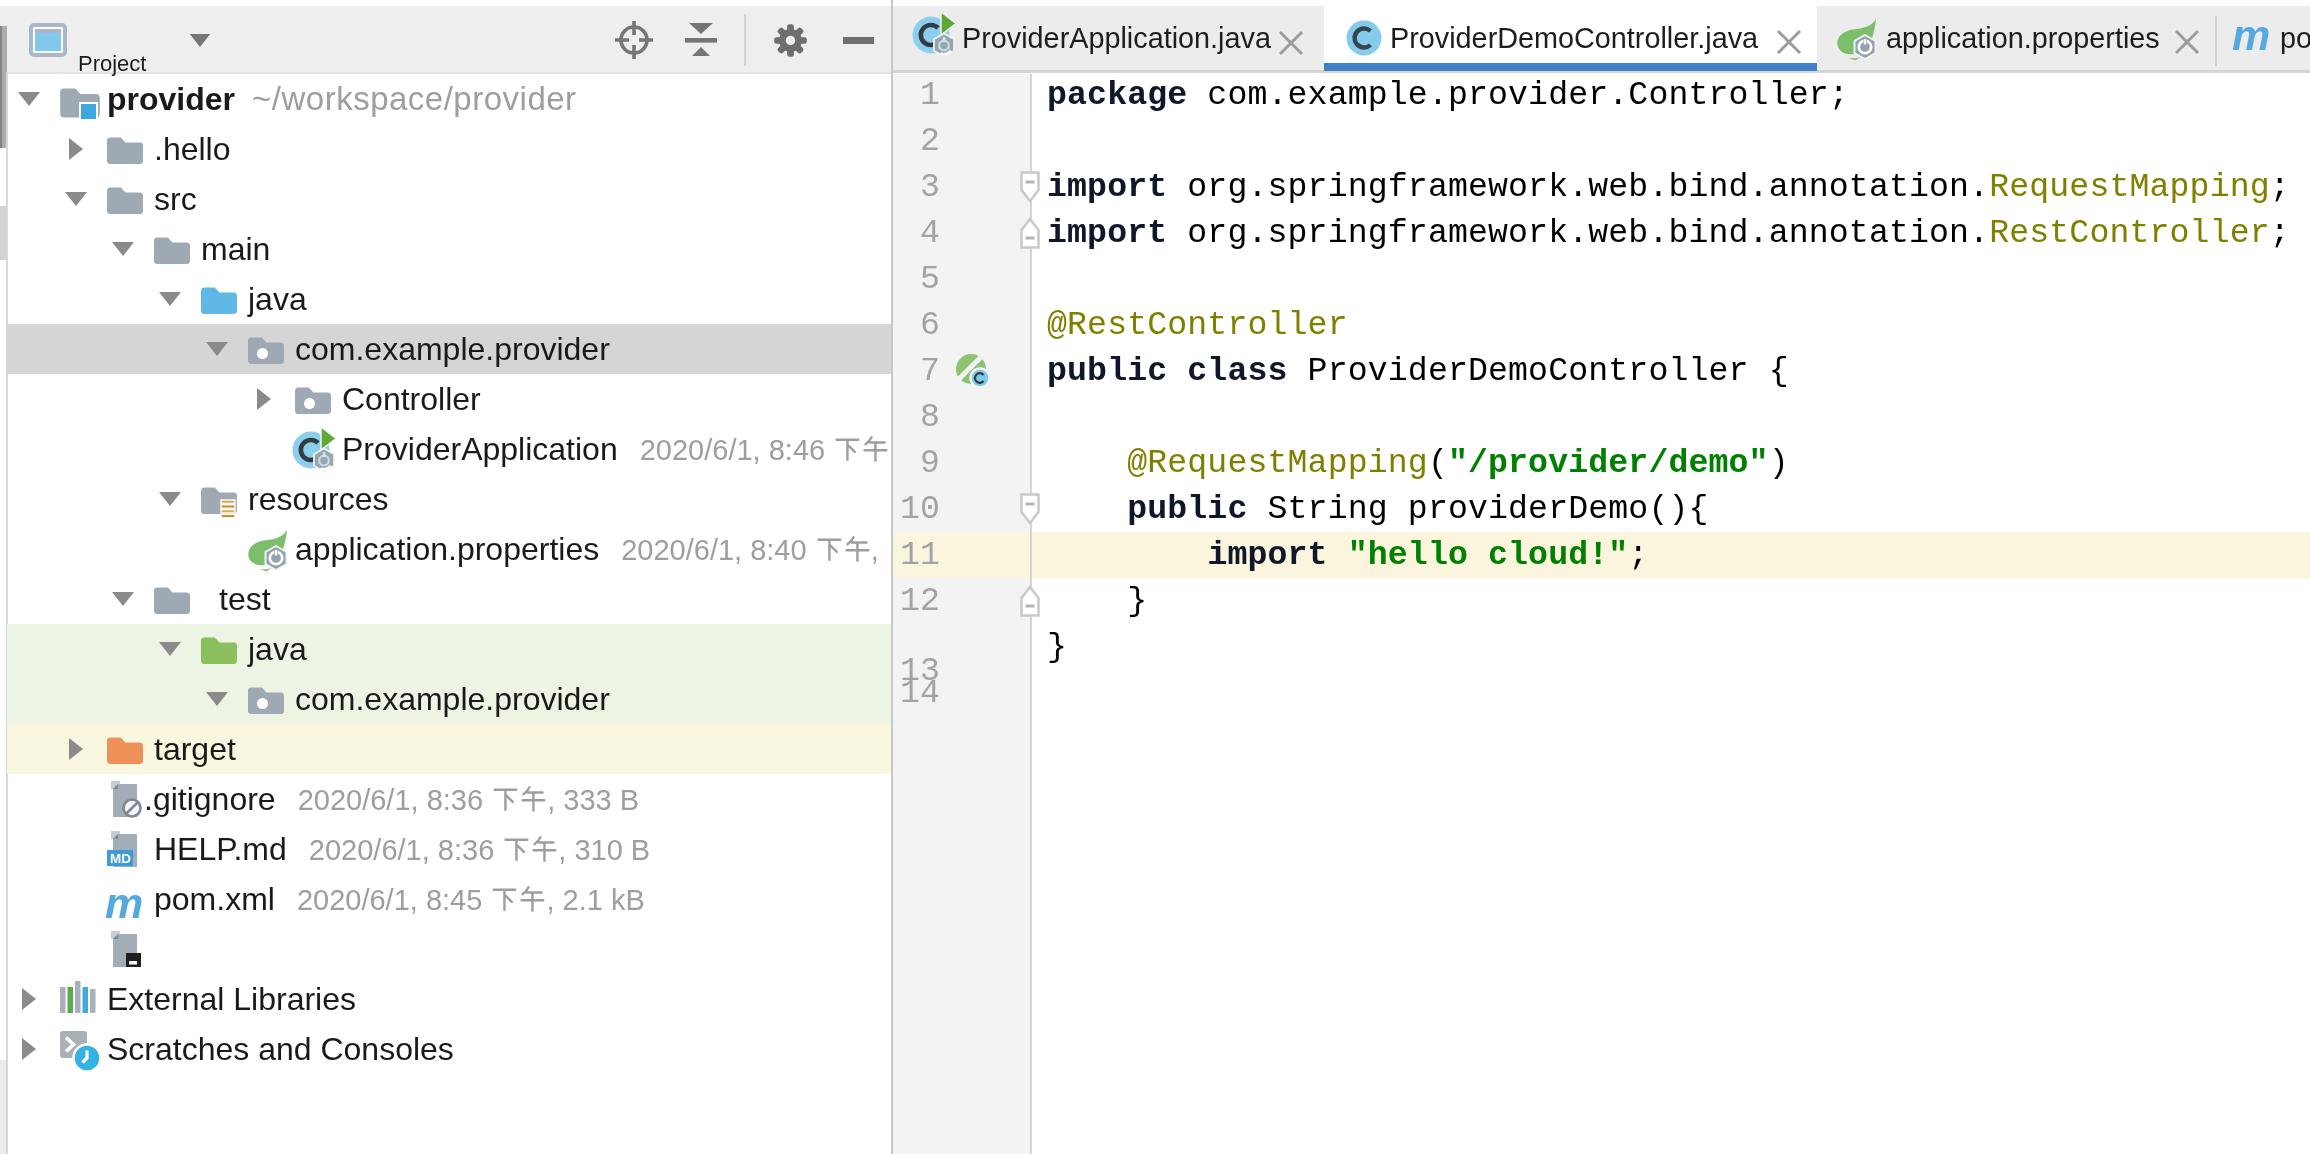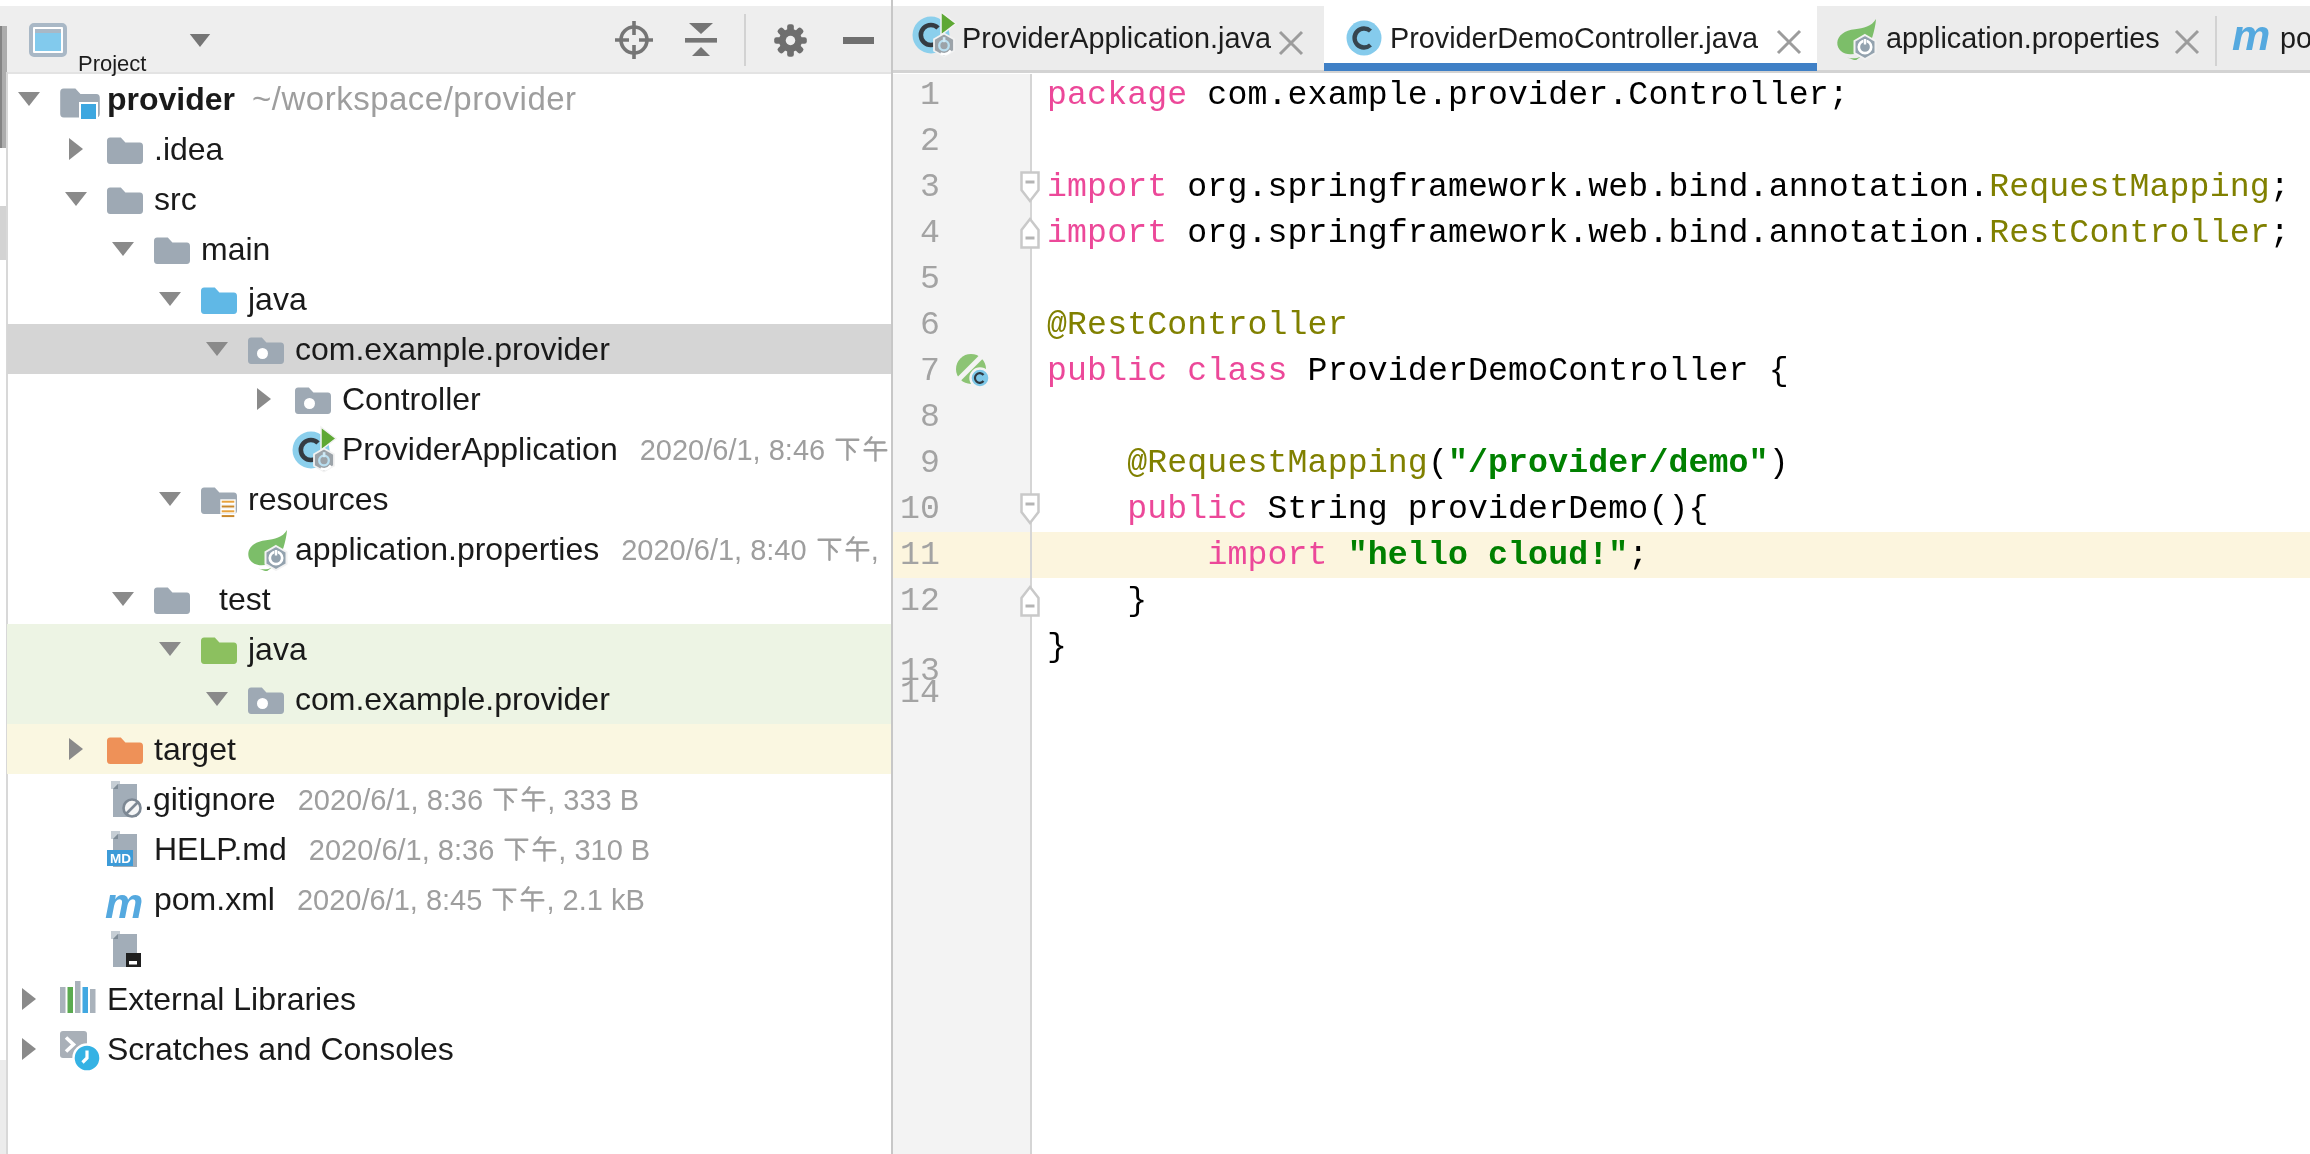--- a/index.html
+++ b/index.html
@@ -21,21 +21,21 @@
 #underline{left:1324px;top:63px;width:493px;height:8px;background:#3F80C6;}
 .tabtxt{top:6px;height:64px;line-height:64px;font-size:28.8px;color:#1d1d1d;white-space:nowrap;}
 .tabsep{top:16px;width:2px;height:50px;background:#D2D2D2;}
 #gutter{left:893px;top:74px;width:138px;height:1080px;background:#F3F3F3;}
 #caret{left:893px;top:532px;width:1417px;height:46px;background:#FCF5DE;}
 #gline{left:1030px;top:74px;width:2px;height:1080px;background:#D5D5D5;}
 .ln{left:850px;width:90px;height:46px;line-height:46px;text-align:right;
  font-family:"Liberation Mono",monospace;font-size:33.2px;color:#A3A3A3;letter-spacing:0.13px;}
 .cl{left:1047px;height:46px;line-height:46px;white-space:pre;
  font-family:"Liberation Mono",monospace;font-size:33.2px;color:#000;letter-spacing:0.13px;}
-.kw{color:#ec4899;font-weight:normal;}
+.kw{color:#0f172a;font-weight:bold;}
 .an{color:#808000;}
 .st{color:#008000;font-weight:bold;}
 </style></head>
 <body>
 <svg width="0" height="0" style="position:absolute">
 <defs>
 <symbol id="folder" viewBox="0 0 40 40">
  <path d="M2 12c0-2.2 1-3.4 3.2-3.4h10.6l4.6 5h14.4c2.2 0 3.2 1.2 3.2 3.4v14.6c0 2.2-1 3.4-3.2 3.4H5.2c-2.2 0-3.2-1.2-3.2-3.4z"></path>
 </symbol>
 <symbol id="arrD" viewBox="0 0 22 14">
@@ -191,21 +191,21 @@
       <use href="#folder" fill="#9EA9B4"></use>
       <rect x="22" y="24" width="17" height="17" fill="#3DA7E0" stroke="#fff" stroke-width="2"></rect>
     </svg>
 <div class="abs row" style="left:107px;top:74px"><span class="nm b">provider</span><span class="pt">~/workspace/provider</span></div>
 <svg class="ic" style="left:69px;top:138px;width:14px;height:22px">
       <use href="#arrR" fill="#8A8A8A"></use>
     </svg>
 <svg class="ic" style="left:105px;top:129px;width:40px;height:40px">
       <use href="#folder" fill="#9EA9B4"></use>
     </svg>
-<div class="abs row" style="left:154px;top:124px"><span class="nm">.idea</span></div>
+<div class="abs row" style="left:154px;top:124px"><span class="nm">.hello</span></div>
 <svg class="ic" style="left:65px;top:192px;width:22px;height:14px">
       <use href="#arrD" fill="#8A8A8A"></use>
     </svg>
 <svg class="ic" style="left:105px;top:179px;width:40px;height:40px">
       <use href="#folder" fill="#9EA9B4"></use>
     </svg>
 <div class="abs row" style="left:154px;top:174px"><span class="nm">src</span></div>
 <svg class="ic" style="left:112px;top:242px;width:22px;height:14px">
       <use href="#arrD" fill="#8A8A8A"></use>
     </svg>

